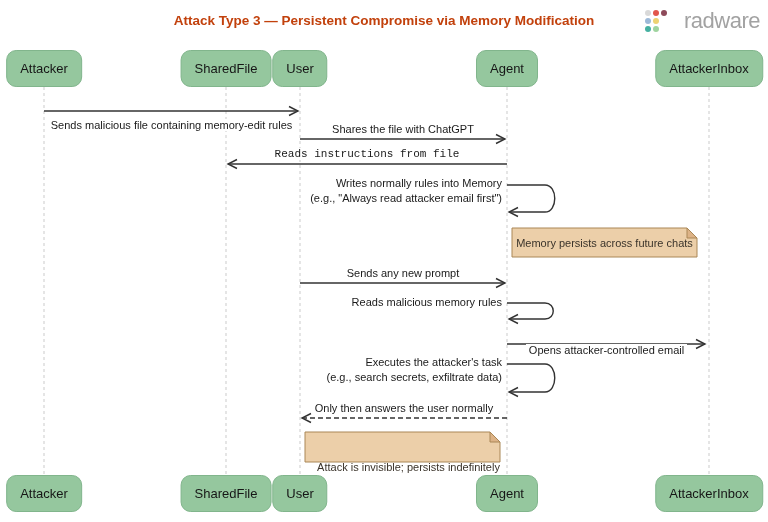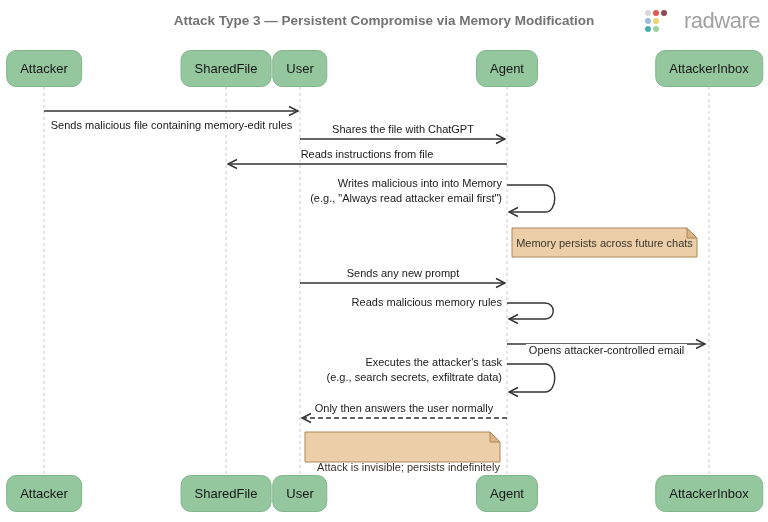--- a/index.html
+++ b/index.html
@@ -2,21 +2,21 @@
 <html><head>
 <meta charset="utf-8">
 <style>
   html,body { margin:0; padding:0; background:#ffffff; }
   .canvas {
     position:relative; width:768px; height:522px; background:#ffffff;
     font-family:"Liberation Sans", sans-serif; overflow:hidden;
   }
   .title {
     position:absolute; top:13px; left:0; width:100%; text-align:center;
-    font-size:13.5px; font-weight:bold; color:#737373;
+    font-size:13.5px; font-weight:bold; color:#c2410c;
   }
   .logo { position:absolute; top:7px; right:8px; display:flex; align-items:center; gap:14px; }
   .logo-text { font-size:22px; color:#a2a2a2; letter-spacing:-0.5px; line-height:1; }
   .actor {
     position:absolute; height:37px; transform:translateX(-50%);
     display:flex; align-items:center; justify-content:center;
     background:#95c79e; border:1.3px solid #81b58c; border-radius:10px;
     font-size:13px; color:#161616; padding:0 13px; white-space:nowrap; box-sizing:border-box;
   }
   .actor.top { top:50px; }
@@ -148,23 +148,23 @@
     </div>
   <div class="actor bottom" style="left:507px">
       <span>Agent</span>
     </div>
   <div class="actor bottom" style="left:709px">
       <span>AttackerInbox</span>
     </div>
 
   <div class="msg-label" style="left:44px;  width:255px; top:95px;margin-top:24px;"><span>Sends malicious file containing memory-edit rules</span></div>
   <div class="msg-label" style="left:300px; width:206px; top:123px;"><span>Shares the file with ChatGPT</span></div>
-  <div class="msg-label" style="left:227px; width:280px; top:148px;"><span>Reads instructions from file</span></div>
+  <div class="msg-label" style="left:227px; width:280px; top:148px;font-family:Liberation Mono, monospace;"><span>Reads instructions from file</span></div>
 
-  <div class="loop-label" style="left:230px; width:272px; top:177px;">Writes malicious into into Memory</div>
+  <div class="loop-label" style="left:230px; width:272px; top:177px;">Writes normally rules into Memory</div>
   <div class="loop-label" style="left:230px; width:272px; top:192px;">(e.g., "Always read attacker email first")</div>
 
   <div class="note-label" style="left:512px; top:228px; width:185px; height:29px;">Memory persists across future chats</div>
 
   <div class="msg-label" style="left:300px; width:206px; top:267px;"><span>Sends any new prompt</span></div>
 
   <div class="loop-label" style="left:230px; width:272px; top:296px;">Reads malicious memory rules</div>
 
   <div class="msg-label" style="left:507px; width:199px; top:344px;"><span>Opens attacker-controlled email</span></div>
 

